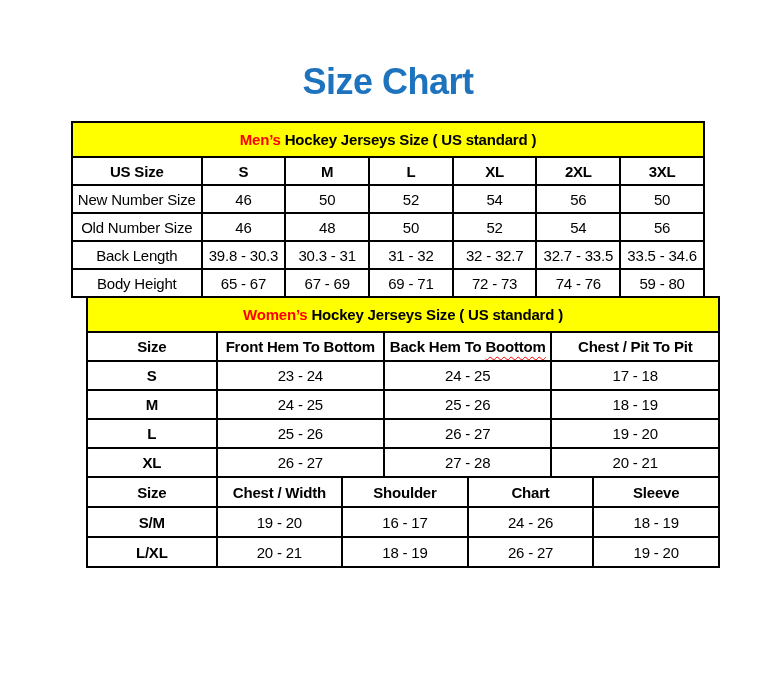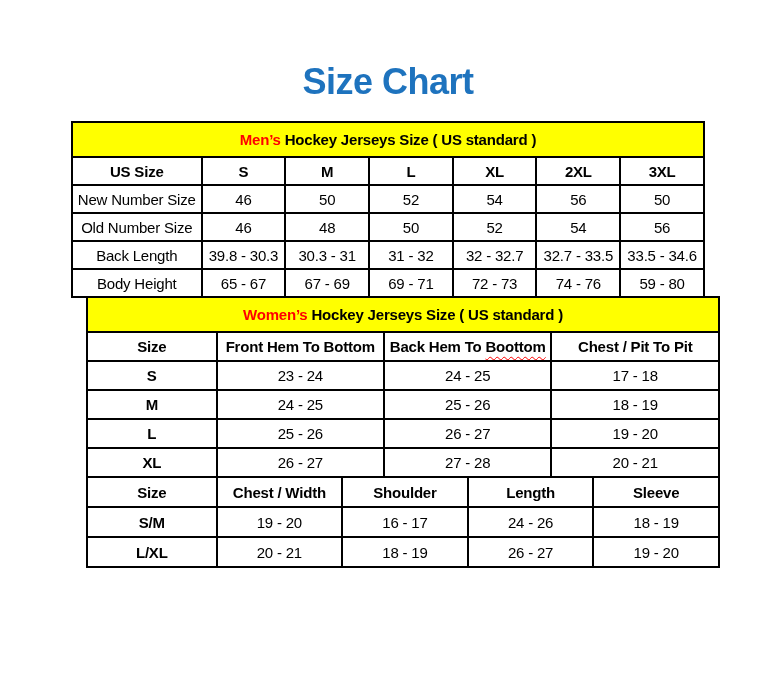--- a/index.html
+++ b/index.html
@@ -180,21 +180,21 @@
           <col style="width: 19.875%;">
           <col style="width: 19.875%;">
           <col style="width: 19.875%;">
           <col style="width: 19.875%;">
         </colgroup>
         <tbody>
           <tr>
             <td class="cell hcell">Size</td>
             <td class="cell hcell">Chest / Width</td>
             <td class="cell hcell">Shoulder</td>
-            <td class="cell hcell">Length</td>
+            <td class="cell hcell">Chart</td>
             <td class="cell hcell">Sleeve</td>
           </tr>
           <tr>
             <td class="cell label-bold">S/M</td>
             <td class="cell">19 - 20</td>
             <td class="cell">16 - 17</td>
             <td class="cell">24 - 26</td>
             <td class="cell">18 - 19</td>
           </tr>
           <tr>

